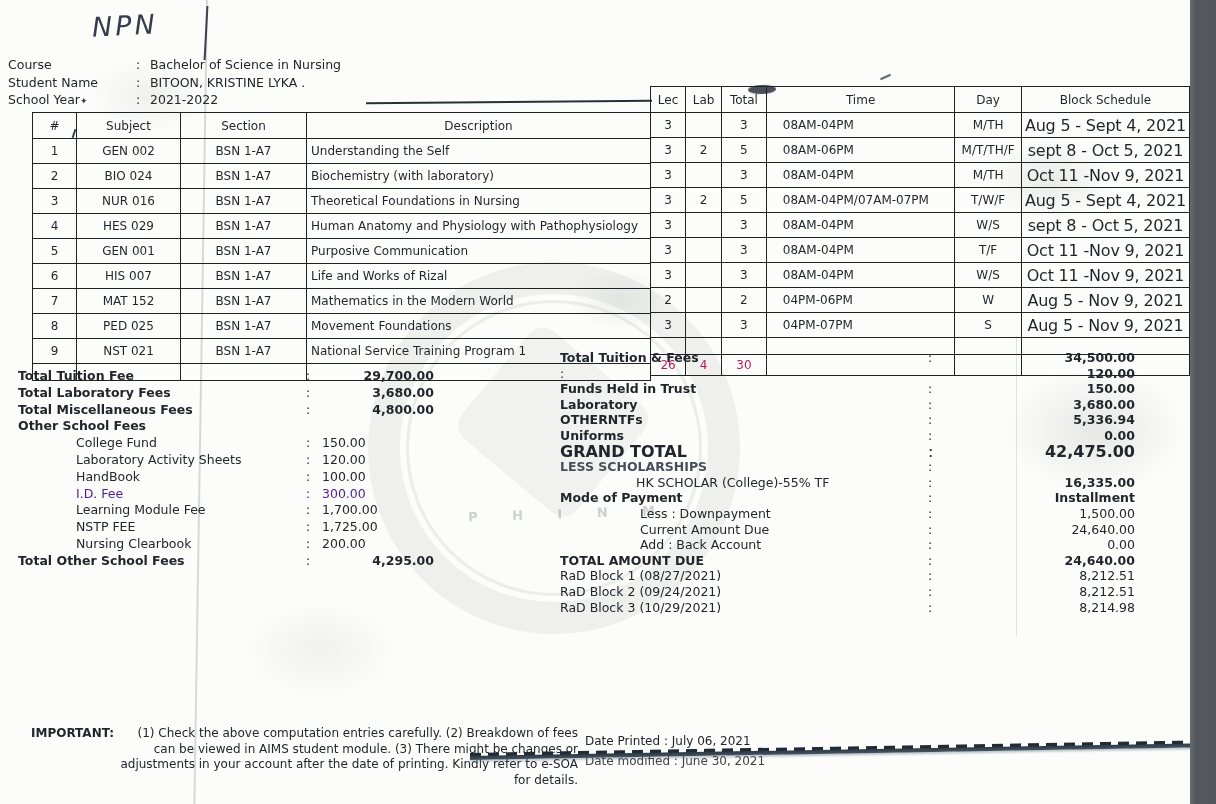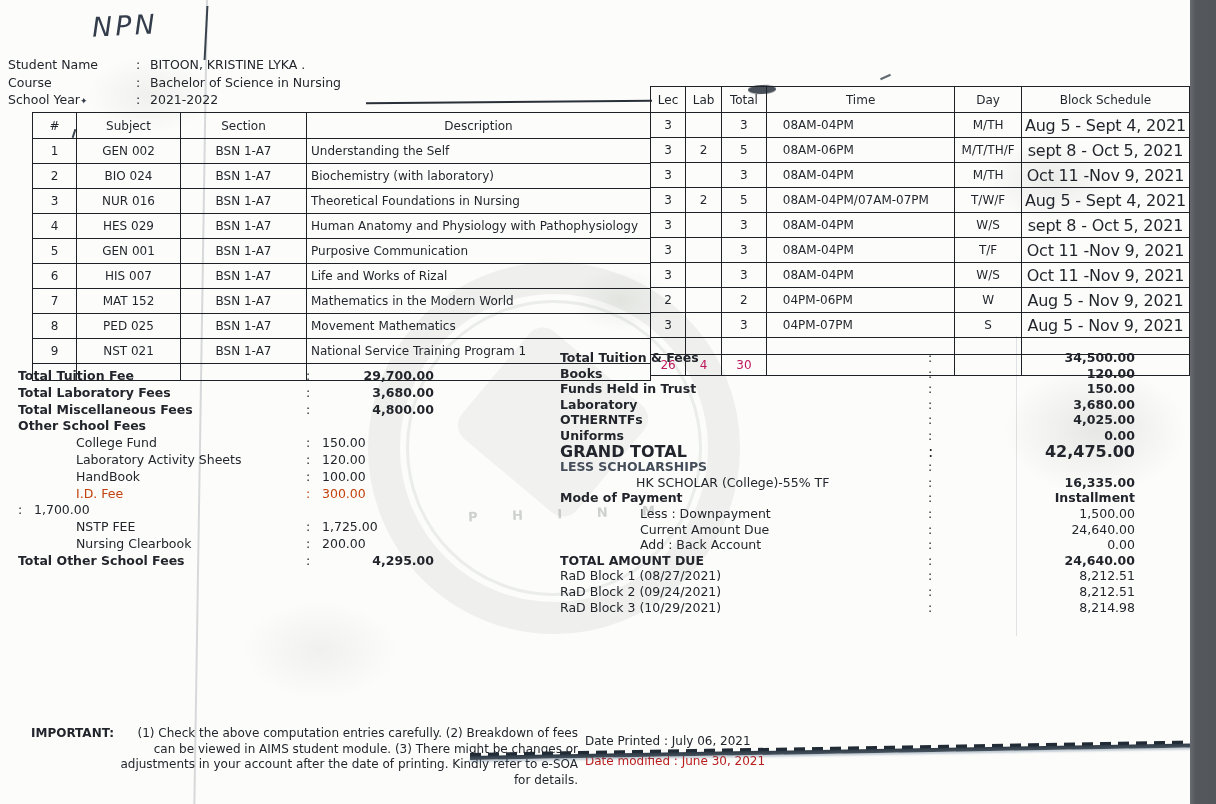--- a/index.html
+++ b/index.html
@@ -73,29 +73,29 @@
   .fees-left .val{flex:1;}
   .fees-right{left:560px;top:350px;width:575px;}
   .fees-right .row{line-height:15.6px;}
   .fees-right .lbl{width:368px;flex:none;box-sizing:border-box;}
   .fees-right .lbl.ind1{padding-left:76px;}
   .fees-right .lbl.ind2{padding-left:80px;}
   .fees-right .val{flex:1;text-align:right;}
   .b{font-weight:700;}
   .vr{text-align:right;font-weight:700;}
   .vl{text-align:left;padding-left:2px;}
-  .faded{color:#c2410c;}
+  .faded{color:#4c1d95;}
   .less{color:#454e5a;}
   .grand{font-size:16px;line-height:20px;}
   
   .important{position:absolute;left:30px;top:726px;width:548px;font-size:12px;line-height:15.5px;display:flex;text-align:right;}
   .important .ilbl{font-weight:700;width:84px;flex:none;}
   .important p{margin:0;flex:1;}
   .dates{position:absolute;left:585px;top:731px;font-size:12px;line-height:20px;}
-  .date-modified{color:#b91c1c;}
+  .date-modified{color:#404040;}
   
   .perf{position:absolute;left:470px;top:753px;width:722px;transform:rotate(-1.0deg);transform-origin:left center;}
   .perf .notches{height:4px;background:repeating-linear-gradient(90deg,#202b35 0 11px,transparent 11px 18px);}
   .perf .bar{height:4px;background:linear-gradient(180deg,#2c3843,#47545f);margin-top:-1px;
     box-shadow:0 2px 2px rgba(80,110,140,0.35);}
 </style>
 </head>
 <body>
 
 <div class="paper">
@@ -111,28 +111,28 @@
   <div class="npn">NPN</div>
   <div class="pen-vert"></div>
   <div class="tick-a"></div>
   <div class="diamond">✦</div>
   <div class="smudge"></div>
   <div class="tick-b"></div>
   <div class="hline"></div>
 
   <div class="info info-left">
     <div class="row">
+      <span class="lbl">Course</span>
+        <span class="sep"></span>
+      <span class="val">Bachelor of Science in Nursing</span>
+    </div>
+    <div class="row">
       <span class="lbl">Student Name</span>
         <span class="sep"></span>
       <span class="val">BITOON, KRISTINE LYKA .</span>
-    </div>
-    <div class="row">
-      <span class="lbl">Course</span>
-        <span class="sep"></span>
-      <span class="val">Bachelor of Science in Nursing</span>
     </div>
     <div class="row">
       <span class="lbl">School Year</span>
         <span class="sep"></span>
       <span class="val">2021-2022</span>
     </div>
   </div>
 
   <table class="tbl-left">
     <colgroup>
@@ -197,21 +197,21 @@
           <td class="c">7</td>
           <td class="c">MAT 152</td>
           <td class="c">BSN 1-A7</td>
           <td class="desc">Mathematics in the Modern World</td>
         </tr>
 
         <tr>
           <td class="c">8</td>
           <td class="c">PED 025</td>
           <td class="c">BSN 1-A7</td>
-          <td class="desc">Movement Mathematics</td>
+          <td class="desc">Movement Foundations</td>
         </tr>
 
         <tr>
           <td class="c">9</td>
           <td class="c">NST 021</td>
           <td class="c">BSN 1-A7</td>
           <td class="desc">National Service Training Program 1</td>
         </tr>
       </tbody>
     <tbody>
@@ -379,20 +379,21 @@
       <span class="lbl sub">HandBook</span>
         <span class="sep"></span>
       <span class="val vl">100.00</span>
     </div>
     <div class="row faded">
       <span class="lbl sub">I.D. Fee</span>
         <span class="sep"></span>
       <span class="val vl">300.00</span>
     </div>
     <div class="row">
+      <span class="lbl sub">Learning Module Fee</span>
         <span class="sep"></span>
       <span class="val vl">1,700.00</span>
     </div>
     <div class="row">
       <span class="lbl sub">NSTP FEE</span>
         <span class="sep"></span>
       <span class="val vl">1,725.00</span>
     </div>
     <div class="row">
       <span class="lbl sub">Nursing Clearbook</span>
@@ -406,38 +407,37 @@
     </div>
   </div>
 
   <div class="fees fees-right">
     <div class="row">
       <span class="lbl b">Total Tuition &amp; Fees</span>
         <span class="sep"></span>
       <span class="val b">34,500.00</span>
     </div>
     <div class="row">
-      <span class="lbl b">Books</span>
         <span class="sep"></span>
       <span class="val b">120.00</span>
     </div>
     <div class="row">
       <span class="lbl b">Funds Held in Trust</span>
         <span class="sep"></span>
       <span class="val b">150.00</span>
     </div>
     <div class="row">
       <span class="lbl b">Laboratory</span>
         <span class="sep"></span>
       <span class="val b">3,680.00</span>
     </div>
     <div class="row">
       <span class="lbl b">OTHERNTFs</span>
         <span class="sep"></span>
-      <span class="val b">4,025.00</span>
+      <span class="val b">5,336.94</span>
     </div>
     <div class="row">
       <span class="lbl b">Uniforms</span>
         <span class="sep"></span>
       <span class="val b">0.00</span>
     </div>
     <div class="row grand">
       <span class="lbl b">GRAND TOTAL</span>
         <span class="sep"></span>
       <span class="val b">42,475.00</span>

